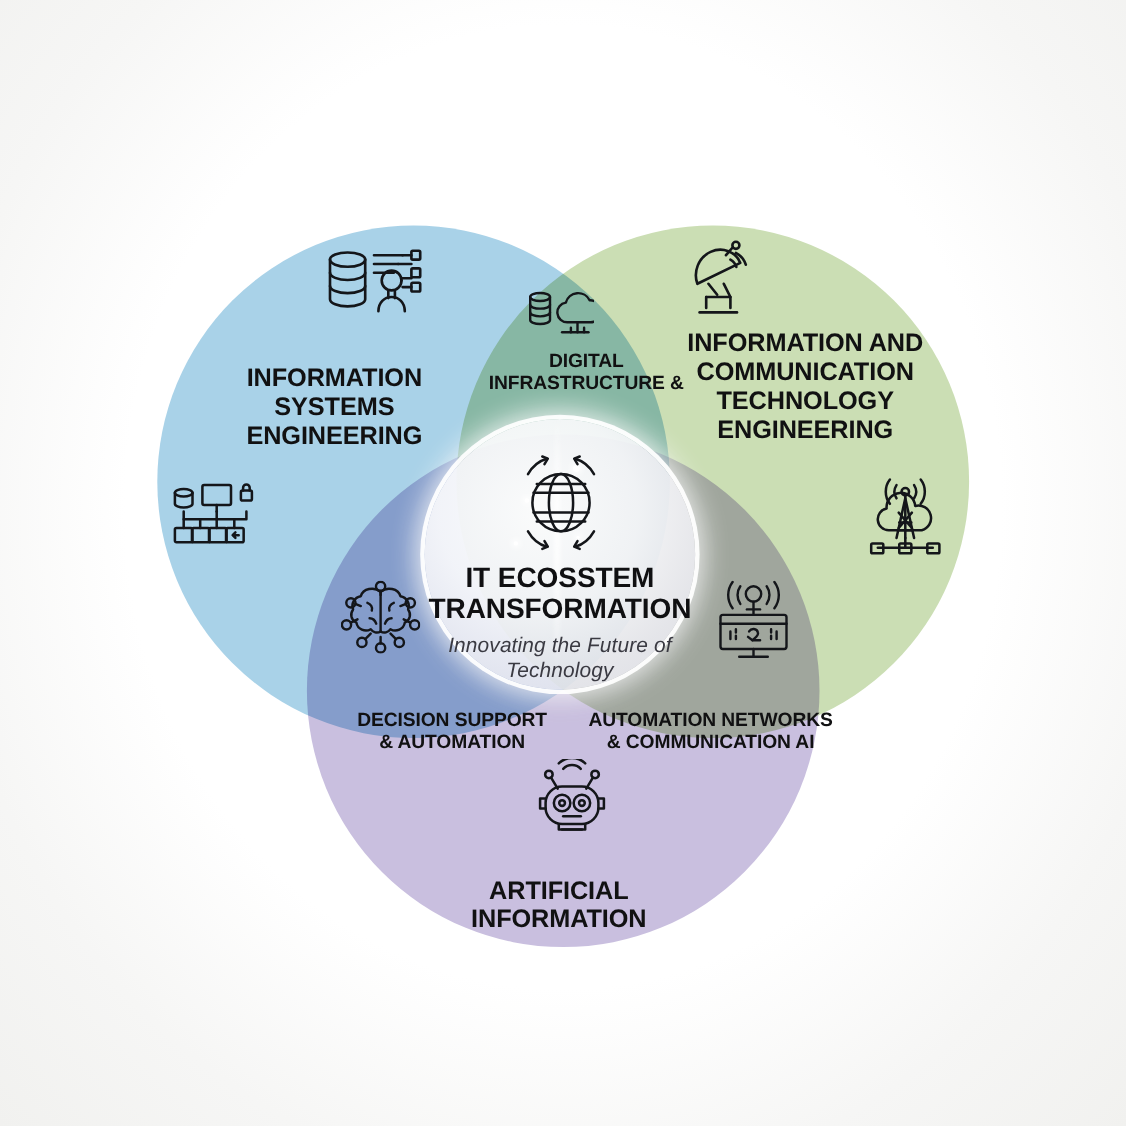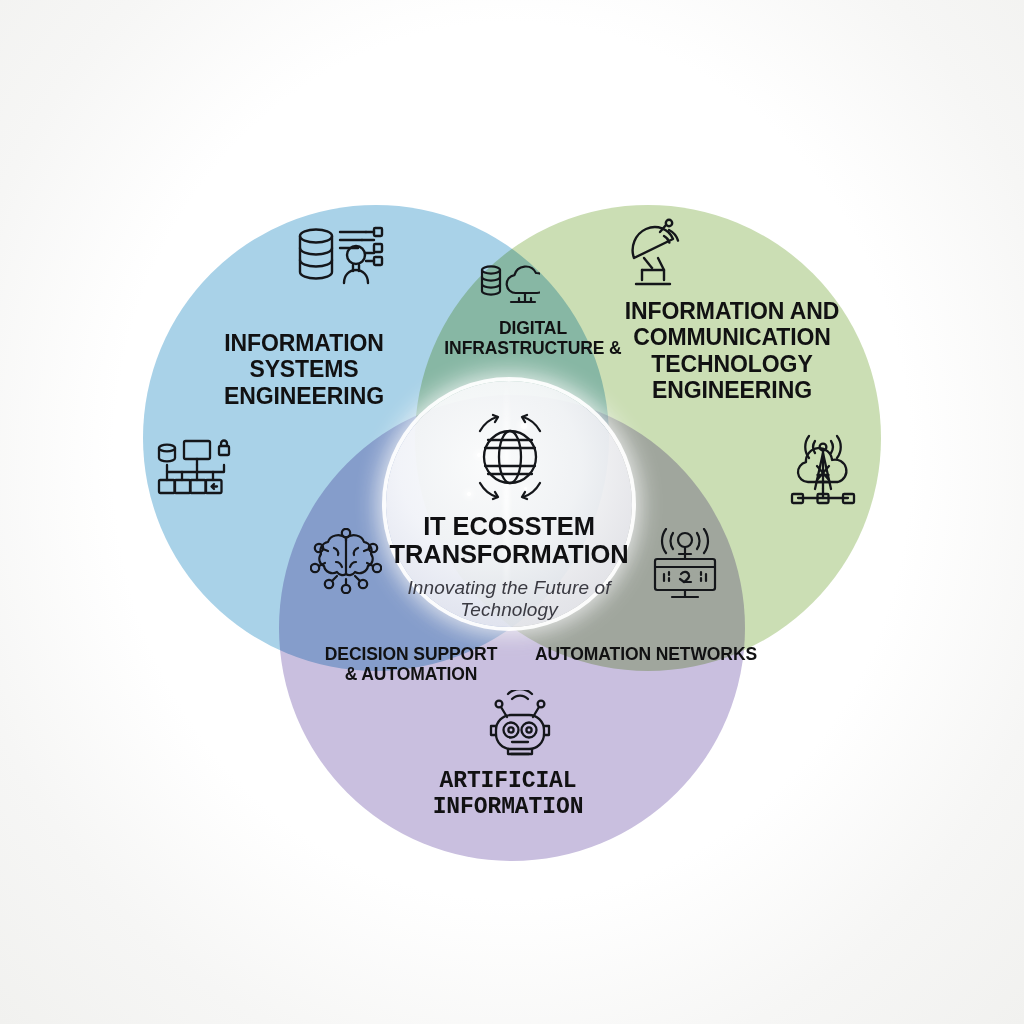--- a/index.html
+++ b/index.html
@@ -92,21 +92,21 @@
     letter-spacing: -0.1px;
     z-index: 8;
   }
   .label .line { display: block; white-space: nowrap; }
 
   .main-label { font-size: 23px; }
   .overlap-label { font-size: 17.5px; margin-top: 12px; }
 
   #label-ise  { left: 148px; top: 298px; width: 312px; margin-top: 32px; }
   #label-ict  { left: 567px; top: 298px; width: 330px; }
-  #label-ai   { left: 372px; top: 768px; width: 272px; font-family: Liberation Mono, monospace; }
+  #label-ai   { left: 372px; top: 796px; width: 272px; }
 
   #label-dig  { left: 408px; top: 306px; width: 250px; }
   #label-dec  { left: 287px; top: 632px; width: 248px; }
   #label-int  { left: 521px; top: 632px; width: 250px; }
 
   #label-center {
     left: 386px; top: 512px; width: 246px;
     z-index: 10;
   }
   #label-center .hub-title {
@@ -347,20 +347,21 @@
     <span class="line">INFRASTRUCTURE &amp;</span>
   </div>
 
   <div class="label overlap-label" id="label-dec">
     <span class="line">DECISION SUPPORT</span>
     <span class="line">&amp; AUTOMATION</span>
   </div>
 
   <div class="label overlap-label" id="label-int">
     <span class="line">AUTOMATION NETWORKS</span>
+    <span class="line">&amp; COMMUNICATION AI</span>
   </div>
 
   <div class="label" id="label-center">
     <span class="hub-title">IT ECOSSTEM</span>
     <span class="hub-title">TRANSFORMATION</span>
     <span class="hub-sub">Innovating the Future of Technology</span>
   </div>
 
 </div>
 

